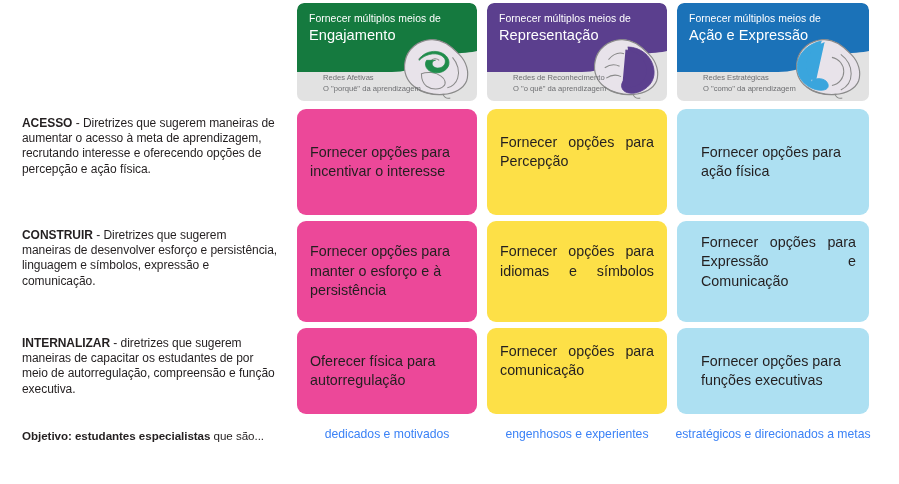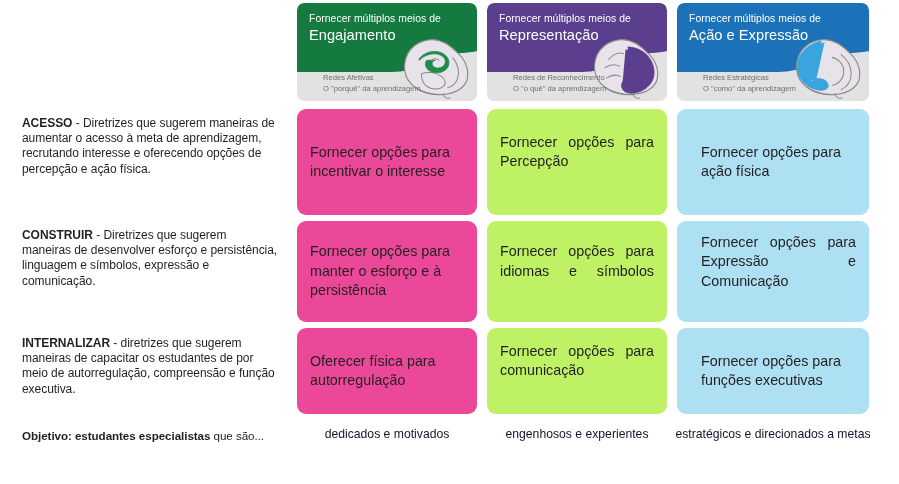--- a/index.html
+++ b/index.html
@@ -134,42 +134,42 @@
     box-sizing: border-box;
     display: flex;
     align-items: center;
     padding: 6px 13px 6px 13px;
     font-size: 14.3px;
     line-height: 19.5px;
     color: #231f20;
   }
   .gcell .txt { display: block; width: 100%; }
   .g-green  { background: #ec4899; }
-  .g-purple { background: #bef264; }
+  .g-purple { background: #fde047; }
   .g-blue   { background: #ade0f2; padding-left: 24px; }
   .justify .txt { text-align: justify; }
   .justify .txt::after {
     content: "";
     display: inline-block;
     width: 100%;
   }
 
   
   .goal-cell {
     width: 100%;
     height: 100%;
     display: flex;
     align-items: flex-start;
     justify-content: center;
     padding-top: 9px;
     box-sizing: border-box;
     text-align: left;
     font-size: 12.2px;
     line-height: 16.6px;
-    color: #0f172a;
+    color: #3b82f6;
   }
 </style>
 </head>
 <body>
 
 <div class="udl-board">
 
   <div class="cellwrap spacer-topleft"></div>
 
   <div class="cellwrap">

